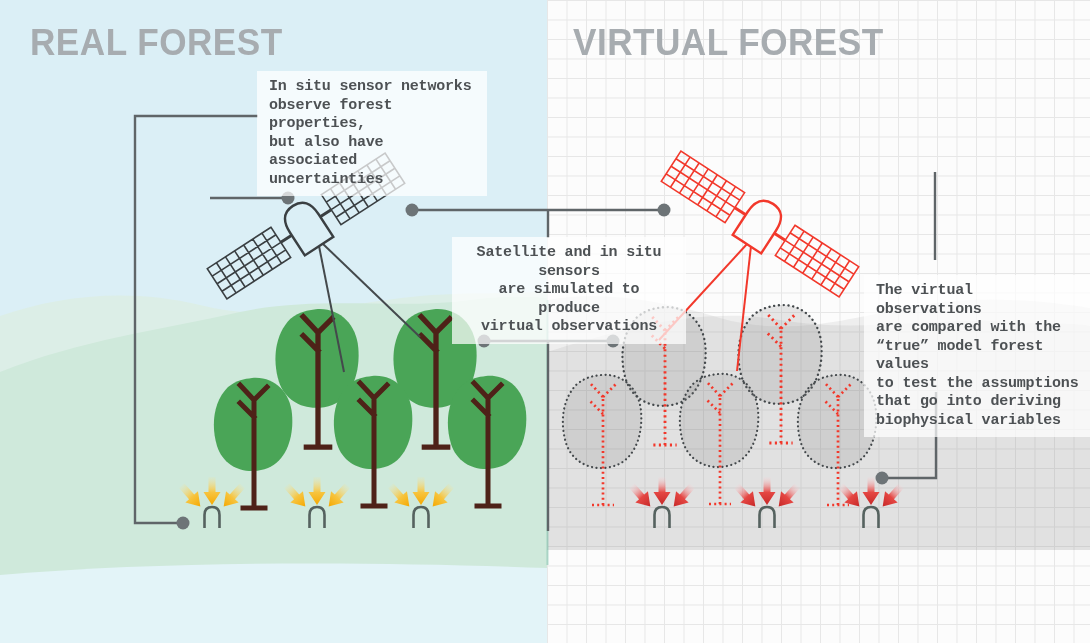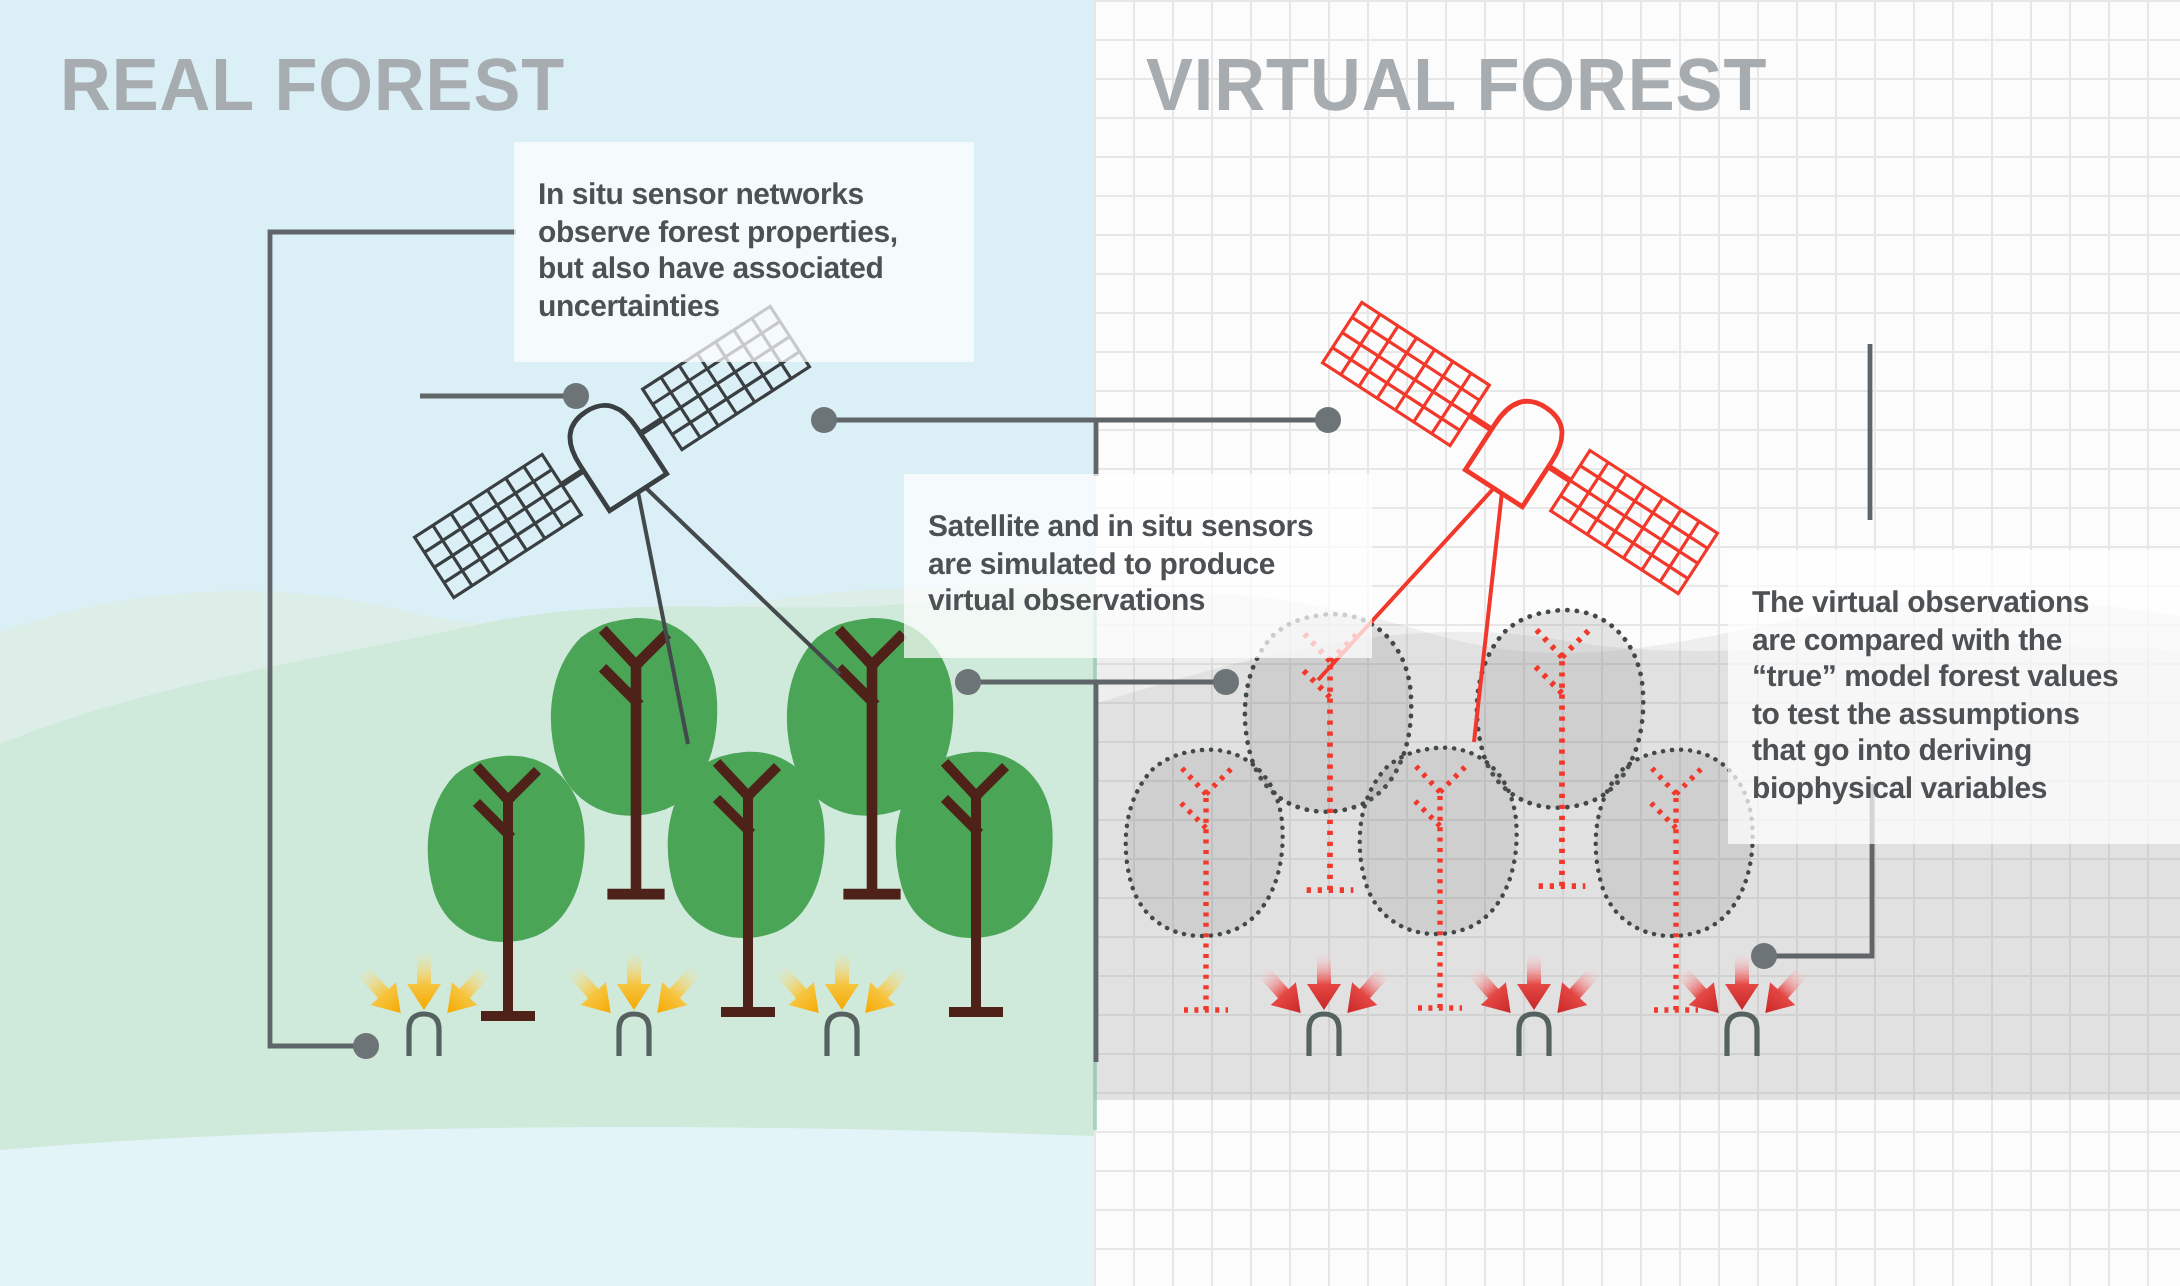--- a/index.html
+++ b/index.html
@@ -20,25 +20,25 @@
   .title{
     position:absolute;font-size:37px;font-weight:700;color:#a7acb0;
     letter-spacing:.5px;transform:scaleX(.95);transform-origin:left top;
     white-space:nowrap;
   }
   .title.real{left:30px;top:22px;}
   .title.virtual{left:573px;top:22px;}
   .note{
     position:absolute;font-size:15px;font-weight:700;color:#4d5154;
     line-height:18.5px;letter-spacing:-.2px;white-space:pre-line;
-    background:rgba(255,255,255,.72);padding:18px 12px;
+    background:rgba(255,255,255,.72);padding:7px 12px;font-family:Liberation Mono, monospace;
   }
   .note.remote{left:28px;top:142px;width:182px;}
   .note.insitu{left:257px;top:71px;width:206px;}
-  .note.satsim{left:452px;top:237px;width:210px;}
+  .note.satsim{left:452px;top:237px;width:210px;text-align:center;}
   .note.using3d{left:728px;top:90px;width:252px;background:rgba(255,255,255,.5);}
   .note.virtobs{left:864px;top:275px;width:204px;}
   .note.modelval{left:449px;top:530px;width:204px;background:rgba(255,255,255,.88);line-height:18px;}
   .cline{stroke:#5f6568;stroke-width:2.4;fill:none;}
   .cdot{fill:#6d7477;}
   .canopy-g{fill:#4aa557;}
   .trunk-g{stroke:#4e2218;stroke-width:5;fill:none;stroke-linecap:square;}
   .canopy-v{fill:rgba(120,120,120,.17);stroke:#43484b;stroke-width:2.2;
             stroke-dasharray:.1 4.4;stroke-linecap:round;}
   .trunk-v{stroke:#f2382b;stroke-width:2.7;fill:none;stroke-dasharray:2 3.2;}

